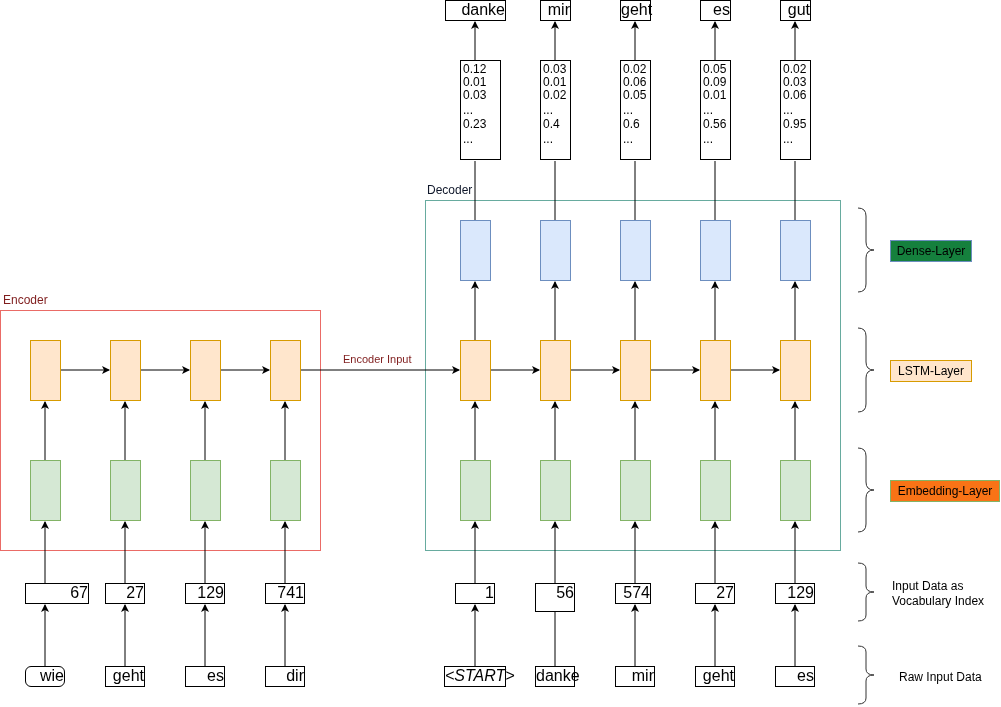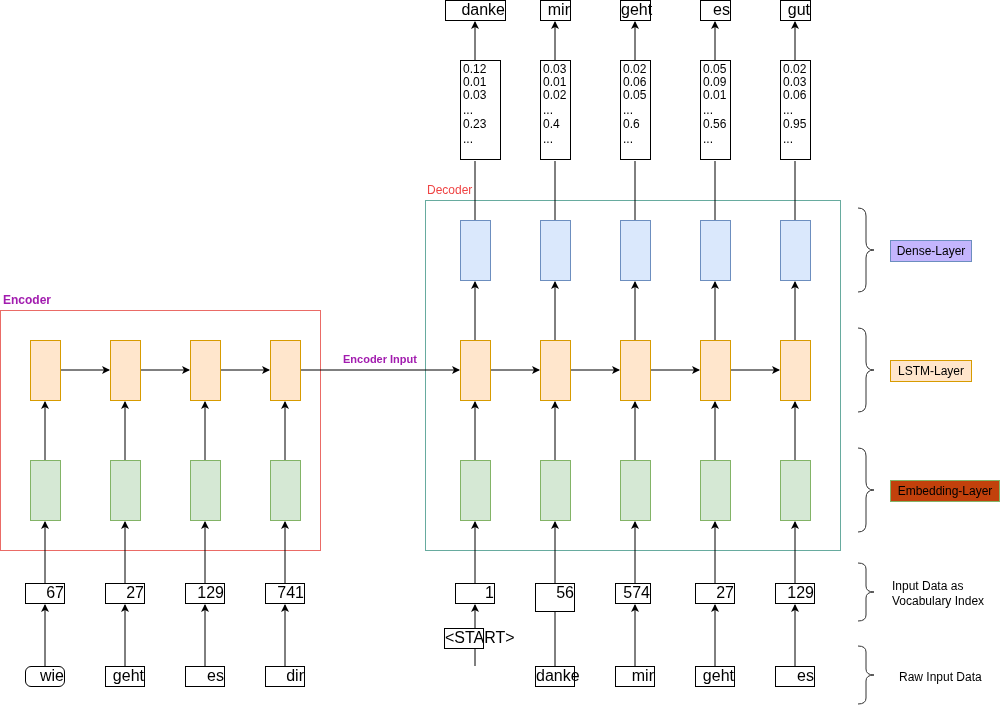--- a/index.html
+++ b/index.html
@@ -8,22 +8,22 @@
   svg#diagram { position: absolute; left: 0; top: 0; }
   .abs { position: absolute; box-sizing: border-box; }
   .tbox { border: 1px solid #000; background: #fff; text-align: right; line-height: 18px; font-size: 16px; }
   .cell { border: 1px solid; }
   .lstm { background: #ffe6cc; border-color: #d79b00; }
   .emb  { background: #d5e8d4; border-color: #82b366; }
   .dense{ background: #dae8fc; border-color: #6c8ebf; }
   .probs { border: 1px solid #000; background: #fff; padding: 2px 0 0 2px; line-height: 13px; font-size: 12px; }
   .probs div { white-space: nowrap; }
   .group-label { font-size: 12px; }
-  .enc-label { color: #a21caf; font-weight: bold; }
-  .dec-label { color: #ef4444; }
+  .enc-label { color: #7f1d1d; }
+  .dec-label { color: #0f172a; }
   .legend { text-align: center; line-height: 20px; font-size: 12px; border: 1px solid; }
   .side-text { font-size: 12px; line-height: 15px; }
 </style>
 </head>
 <body>
 
 <svg id="diagram" width="1001" height="707">
   <defs>
     <marker id="arr" markerWidth="8" markerHeight="8" refX="7" refY="4" orient="auto" markerUnits="userSpaceOnUse">
       <path d="M0,0 L8,4 L0,8 L2,4 Z" fill="#000"></path>
@@ -94,39 +94,39 @@
     <path d="M858,646 q8,0 8,6 v17 q0,6 8,6 q-8,0 -8,6 v17 q0,6 -8,6"></path>
   </g>
 </svg>
 
 <div class="abs group-label enc-label" style="left:3px; top:293px;">Encoder</div>
 <div class="abs group-label dec-label" style="left:427px; top:183px;">Decoder</div>
 <div class="abs enc-label" style="left:343px; top:353px; font-size:11px;">Encoder Input</div>
 
 <div id="enc-cols">
     <div class="abs tbox" style="left: 25px; top: 666px; width: 40px; height: 21px; border-radius: 6px;">wie</div>
-    <div class="abs tbox" style="left: 25px; top: 583px; width: 40px; height: 21px;">67</div>
+    <div class="abs tbox" style="left: 25px; top: 583px; width: 64px; height: 21px;">67</div>
     <div class="abs cell emb" style="left: 30px; top: 460px; width: 31px; height: 61px;"></div>
     <div class="abs cell lstm" style="left: 30px; top: 340px; width: 31px; height: 61px;"></div>
     <div class="abs tbox" style="left: 105px; top: 666px; width: 40px; height: 21px;">geht</div>
     <div class="abs tbox" style="left: 105px; top: 583px; width: 40px; height: 21px;">27</div>
     <div class="abs cell emb" style="left: 110px; top: 460px; width: 31px; height: 61px;"></div>
     <div class="abs cell lstm" style="left: 110px; top: 340px; width: 31px; height: 61px;"></div>
     <div class="abs tbox" style="left: 185px; top: 666px; width: 40px; height: 21px;">es</div>
     <div class="abs tbox" style="left: 185px; top: 583px; width: 40px; height: 21px;">129</div>
     <div class="abs cell emb" style="left: 190px; top: 460px; width: 31px; height: 61px;"></div>
     <div class="abs cell lstm" style="left: 190px; top: 340px; width: 31px; height: 61px;"></div>
     <div class="abs tbox" style="left: 265px; top: 666px; width: 40px; height: 21px;">dir</div>
     <div class="abs tbox" style="left: 265px; top: 583px; width: 40px; height: 21px;">741</div>
     <div class="abs cell emb" style="left: 270px; top: 460px; width: 31px; height: 61px;"></div>
     <div class="abs cell lstm" style="left: 270px; top: 340px; width: 31px; height: 61px;"></div>
   </div>
 
 <div id="dec-cols">
-    <div class="abs tbox" style="left: 444px; top: 628px; width: 40px; height: 21px;">&lt;START&gt;</div>
+    <div class="abs tbox" style="left: 444px; top: 666px; width: 62px; height: 21px; font-style: italic;">&lt;START&gt;</div>
     <div class="abs tbox" style="left: 455px; top: 583px; width: 40px; height: 21px;">1</div>
     <div class="abs cell emb" style="left: 460px; top: 460px; width: 31px; height: 61px;"></div>
     <div class="abs cell lstm" style="left: 460px; top: 340px; width: 31px; height: 61px;"></div>
     <div class="abs cell dense" style="left: 460px; top: 220px; width: 31px; height: 61px;"></div>
     <div class="abs probs" style="left: 460px; top: 60px; width: 41px; height: 100px;">
       <div>0.12</div>
       <div>0.01</div>
       <div>0.03</div>
       <div style="line-height: 10px; margin-top: 3px; margin-bottom: 3px;">...</div>
       <div>0.23</div>
@@ -184,17 +184,17 @@
       <div>0.02</div>
       <div>0.03</div>
       <div>0.06</div>
       <div style="line-height: 10px; margin-top: 3px; margin-bottom: 3px;">...</div>
       <div>0.95</div>
       <div style="line-height: 10px; margin-top: 3px; margin-bottom: 0px;">...</div>
     </div>
     <div class="abs tbox" style="left: 780px; top: 0px; width: 31px; height: 21px;">gut</div>
   </div>
 
-<div class="abs legend" style="left:890px; top:240px; width:82px; height:22px; background:#c4b5fd; border-color:#6c8ebf;">Dense-Layer</div>
+<div class="abs legend" style="left:890px; top:240px; width:82px; height:22px; background:#15803d; border-color:#6c8ebf;">Dense-Layer</div>
 <div class="abs legend" style="left:890px; top:360px; width:82px; height:22px; background:#ffe6cc; border-color:#d79b00;">LSTM-Layer</div>
-<div class="abs legend" style="left:890px; top:480px; width:110px; height:22px; background:#c2410c; border-color:#82b366;">Embedding-Layer</div>
+<div class="abs legend" style="left:890px; top:480px; width:110px; height:22px; background:#f97316; border-color:#82b366;">Embedding-Layer</div>
 <div class="abs side-text" style="left:892px; top:579px; width:100px;">Input Data as Vocabulary Index</div>
 <div class="abs side-text" style="left:899px; top:670px;">Raw Input Data</div>
 
 </body></html>

